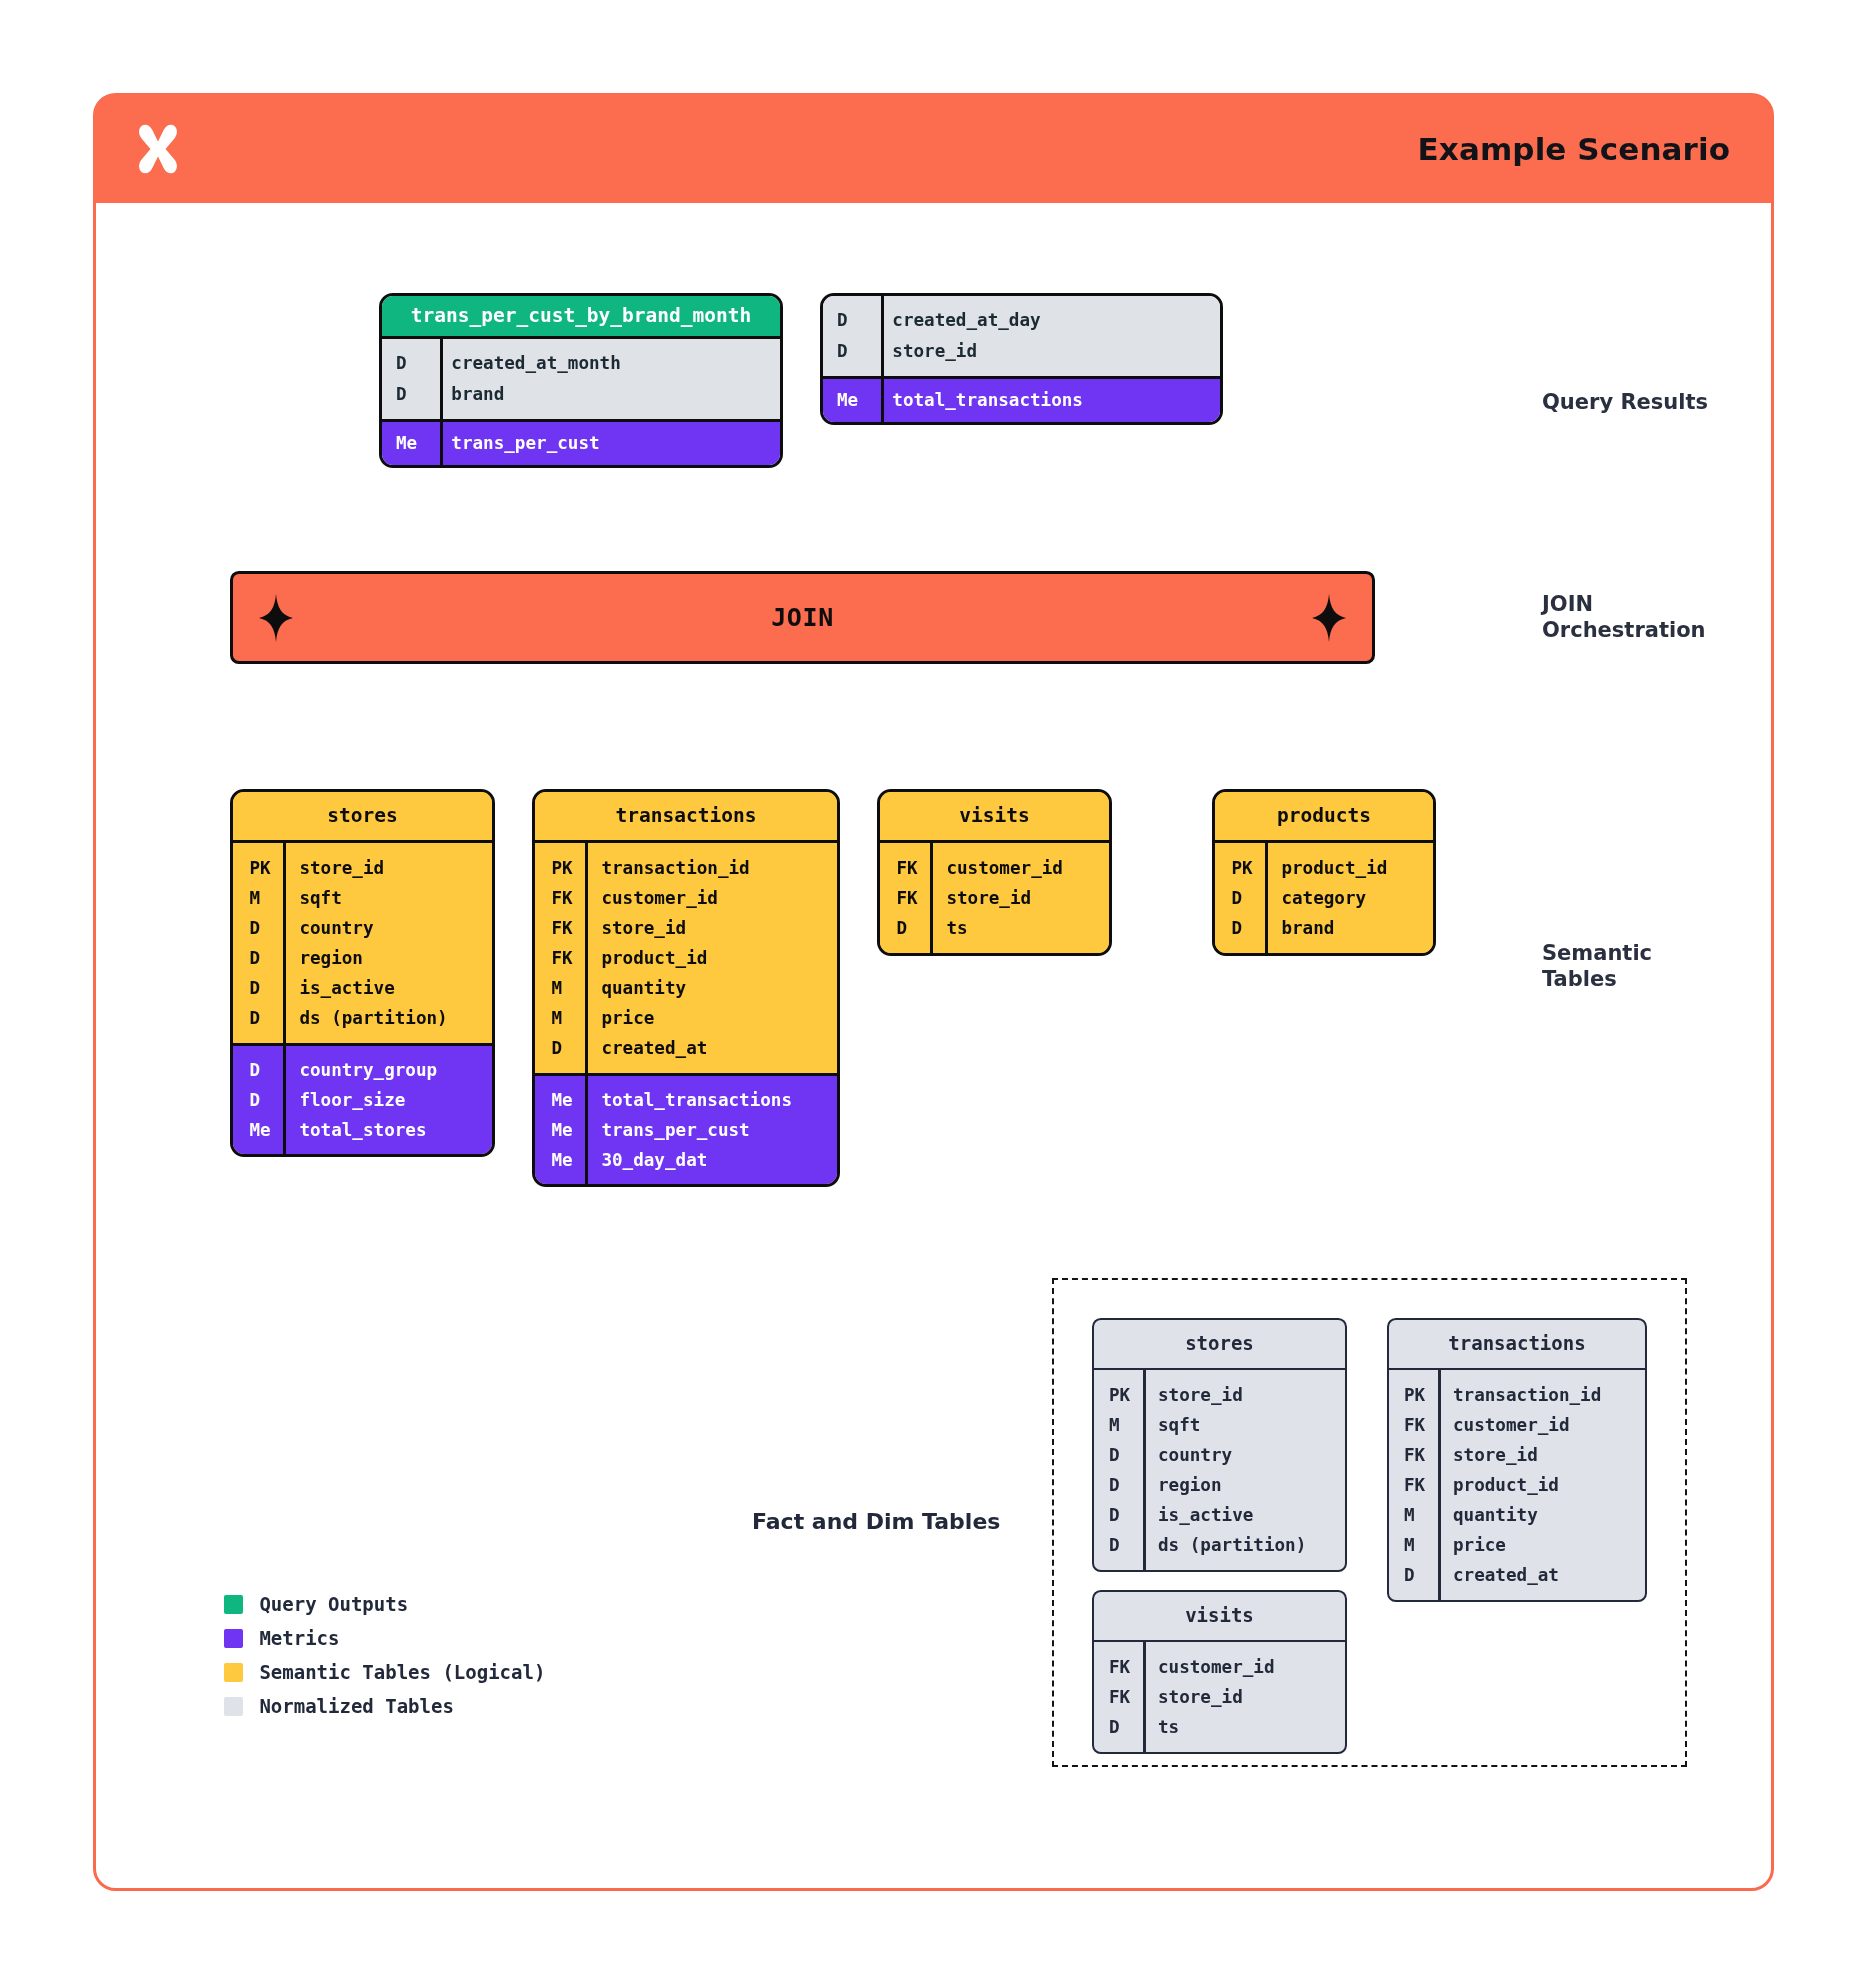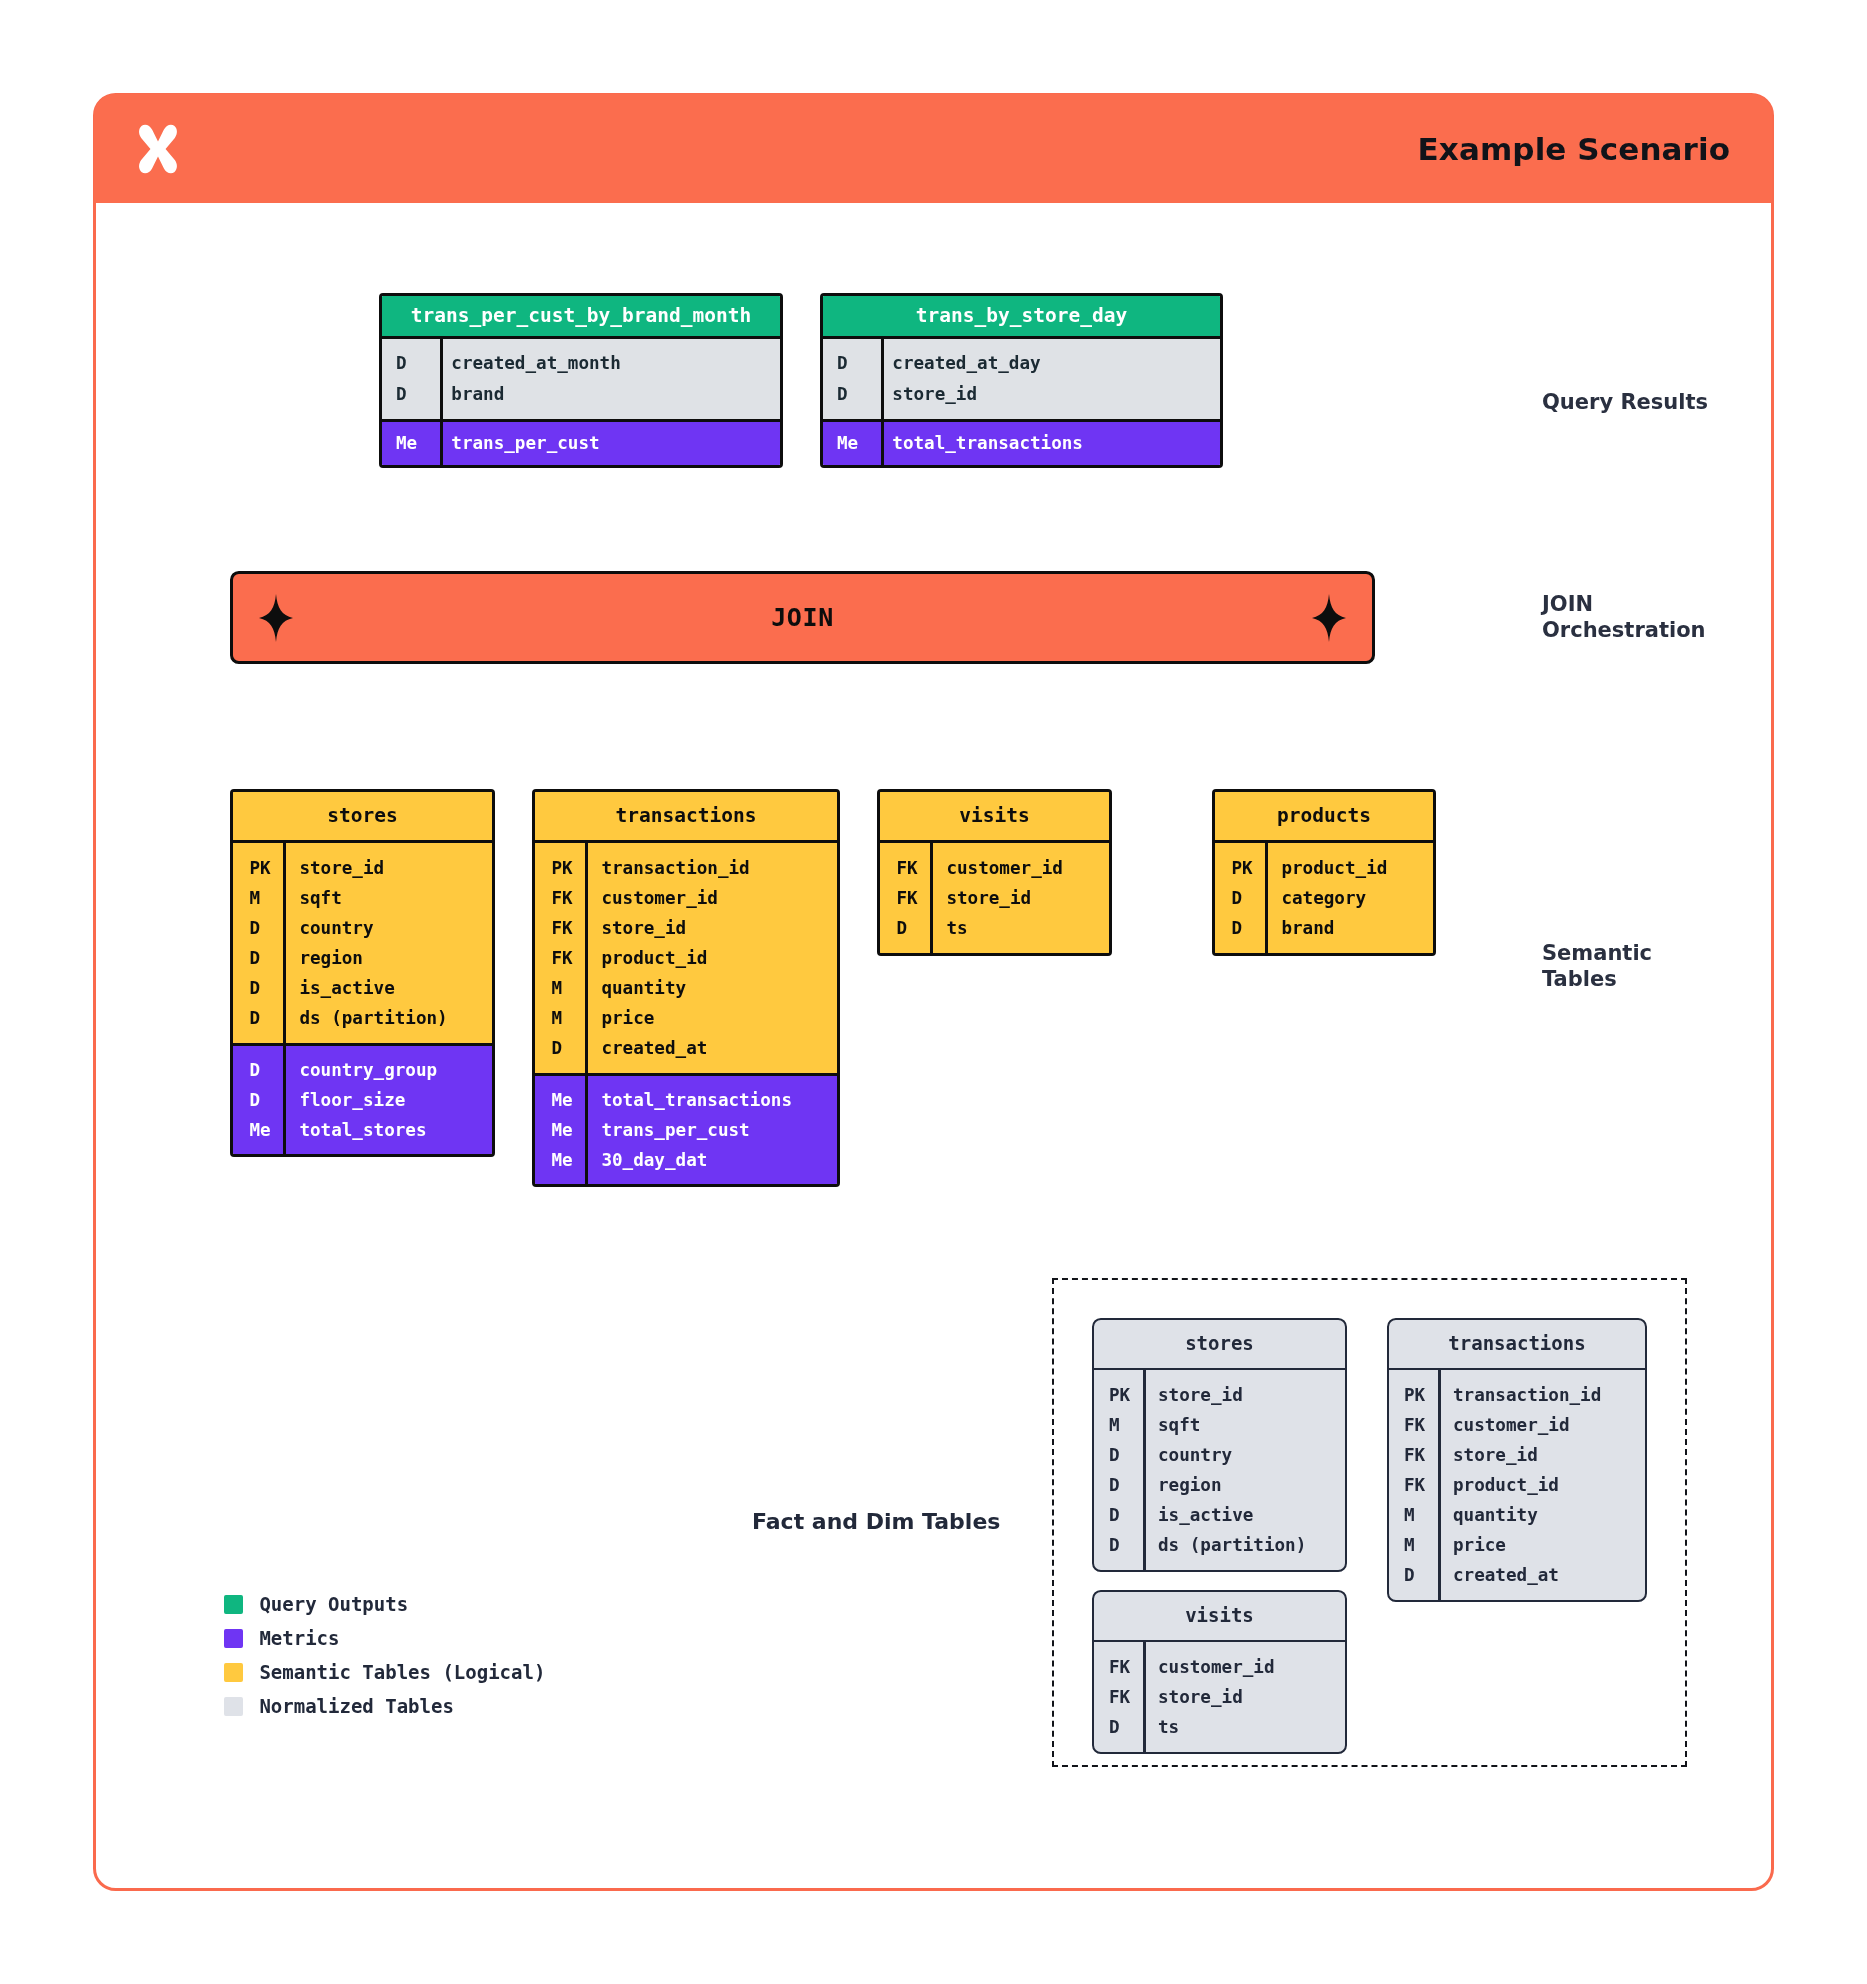--- a/index.html
+++ b/index.html
@@ -41,21 +41,21 @@
     font-size: 31px; font-weight: 700;
     color: #111319;
     letter-spacing: 0.1px;
     white-space: nowrap;
   }
 
   
   .tbl {
     position: absolute;
     border: 3.1px solid #0d0d0d;
-    border-radius: 4px;
+    border-radius: 14px;
     overflow: hidden;
     font-family: "DejaVu Sans Mono", monospace;
   }
   .tbl .thead {
     text-align: center;
     font-weight: 700;
     white-space: nowrap;
   }
   .tbl .rowgrp { display: block; }
   .tbl .row { display: flex; align-items: center; white-space: nowrap; }
@@ -242,21 +242,20 @@
     <div class="rowgrp grp-met" style="position:relative; padding:5.7px 0 6.3px;">
       <div class="vrule" style="left:58px; top:0; bottom:0;"></div>
       <div class="row">
         <span class="k">Me</span>
         <span class="v">trans_per_cust</span>
       </div>
     </div>
   </div>
 
   <div class="tbl t-green" style="left:820px; top:293px; width:403px;">
-    <div class="thead">trans_by_store_day</div>
     <div class="rowgrp grp-dim" style="position:relative; padding:8.8px 0 8.8px;">
       <div class="vrule" style="left:58px; top:0; bottom:0;"></div>
       <div class="row">
         <span class="k">D</span>
         <span class="v">created_at_day</span>
       </div>
       <div class="row">
         <span class="k">D</span>
         <span class="v">store_id</span>
       </div>

